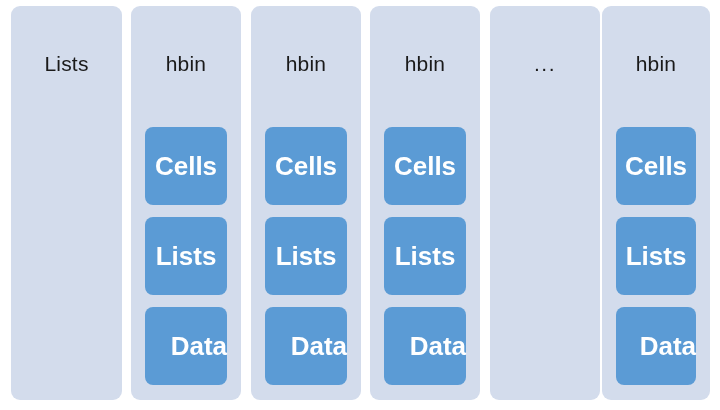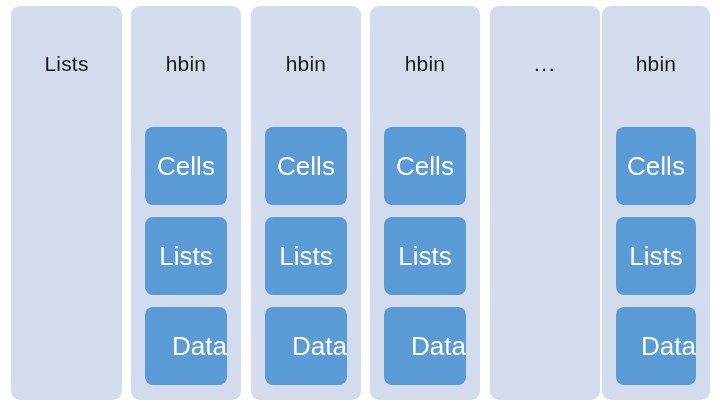--- a/index.html
+++ b/index.html
@@ -69,20 +69,21 @@
   .card:last-child {
     margin-bottom: 0;
     justify-content: flex-end;
   }
 
   .card-label {
     font-size: 26px;
     line-height: 30px;
     color: #ffffff;
     white-space: nowrap;
+    font-weight: bold;
   }
 
   
   .col-header   { left: 11px;  width: 111px; }
   .col-hbin-1   { left: 131px; width: 110px; }
   .col-hbin-2   { left: 251px; width: 110px; }
   .col-hbin-3   { left: 370px; width: 110px; }
   .col-gap      { left: 490px; width: 110px; }
   .col-hbin-4   { left: 602px; width: 108px; }
 </style>

